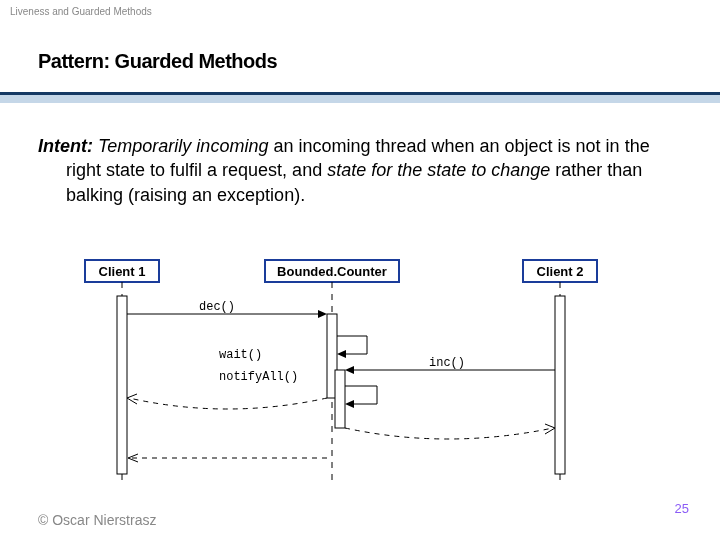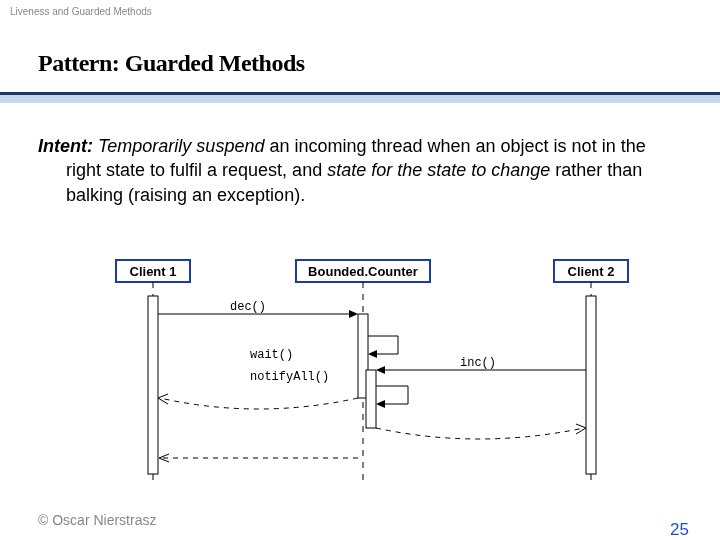--- a/index.html
+++ b/index.html
@@ -1,55 +1,55 @@
 <!DOCTYPE html>
 <html><head>
 <meta charset="utf-8">
 <style>
   * { box-sizing: border-box; margin: 0; padding: 0; }
   html, body { width: 720px; height: 540px; font-family: Arial, Helvetica, sans-serif; background: #fff; color: #000; }
   .slide { position: relative; width: 709px; height: 540px; }
   .header-top { position: absolute; left: 10px; top: 6px; font-size: 10px; color: #888; }
-  .title { position: absolute; left: 38px; top: 50px; font-size: 24px; font-weight: bold; letter-spacing: -0.5px; font-family: Liberation Serif, serif; }
+  .title { position: absolute; left: 38px; top: 50px; font-size: 20px; font-weight: bold; letter-spacing: -0.5px; }
   .rule-dark { position: absolute; left: 0; top: 92px; width: 720px; height: 3px; background: #163a64; }
   .rule-light { position: absolute; left: 0; top: 95px; width: 720px; height: 8px; background: #c5d7e8; }
   .intent { position: absolute; left: 38px; top: 134px; width: 640px; font-size: 18px; line-height: 1.35; }
   .intent .first { text-indent: -28px; padding-left: 28px; display: block; }
   .i { font-style: italic; }
   .b { font-weight: bold; }
 
-  .diagram { position: absolute; left: 108px; top: 258px; width: 530px; height: 230px; }
+  .diagram { position: absolute; left: 77px; top: 258px; width: 530px; height: 230px; }
   .diagram svg { width: 530px; height: 230px; overflow: visible; }
   .objbox { fill: #fff; stroke: #1a3c9a; stroke-width: 2; }
   .objlabel { font-family: Arial, sans-serif; font-size: 13px; font-weight: bold; fill: #000; }
   .lifeline { stroke: #000; stroke-width: 1; stroke-dasharray: 6 6; fill: none; }
   .activation { fill: #fff; stroke: #000; stroke-width: 1; }
   .arrow { stroke: #000; stroke-width: 1; fill: none; }
   .arrow-dash { stroke: #000; stroke-width: 1; fill: none; stroke-dasharray: 5 5; }
   .arrowhead { fill: #000; }
   .arrowhead-open { fill: none; stroke: #000; stroke-width: 1; }
   .msglabel { font-family: "Courier New", monospace; font-size: 12px; fill: #000; }
 
   .copyright { position: absolute; left: 38px; bottom: 12px; font-size: 14px; color: #888; }
-  .pagenum { position: absolute; right: 20px; bottom: 0; font-size: 17px; color: #1d4ed8; }
+  .pagenum { position: absolute; right: 20px; bottom: 24px; font-size: 13px; color: #8b5cf6; }
 </style>
 </head>
 <body>
 
 <div class="slide">
   <div class="header-top">Liveness and Guarded Methods</div>
   <div class="title">Pattern: Guarded Methods</div>
   <div class="rule-dark"></div>
   <div class="rule-light"></div>
 
   <div class="intent">
     <span class="first">
       <span class="b i">Intent:</span>
       <span> </span>
-      <span class="i">Temporarily suspend</span><span> an incoming thread when an object is not in the right state to fulfil a request, and </span><span class="i">state for the state to change</span><span> rather than balking (raising an exception).</span>
+      <span class="i">Temporarily incoming</span><span> an incoming thread when an object is not in the right state to fulfil a request, and </span><span class="i">state for the state to change</span><span> rather than balking (raising an exception).</span>
     </span>
   </div>
 
   <div class="diagram">
     <svg viewBox="0 0 530 230">
 
       <rect class="objbox" x="8" y="2" width="74" height="22"></rect>
       <text class="objlabel" x="45" y="18" text-anchor="middle">Client 1</text>
 
       <rect class="objbox" x="188" y="2" width="134" height="22"></rect>

